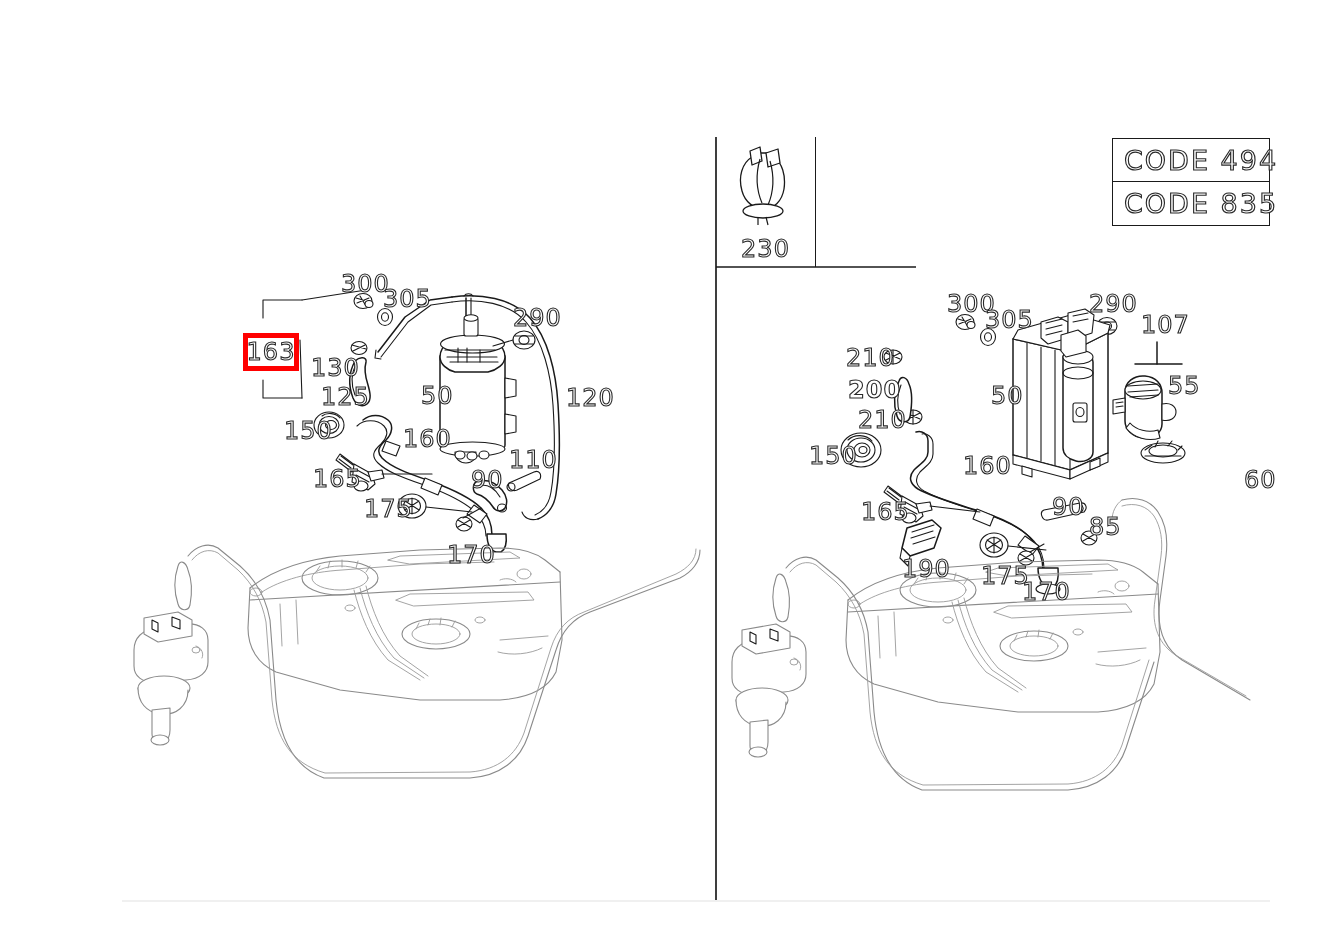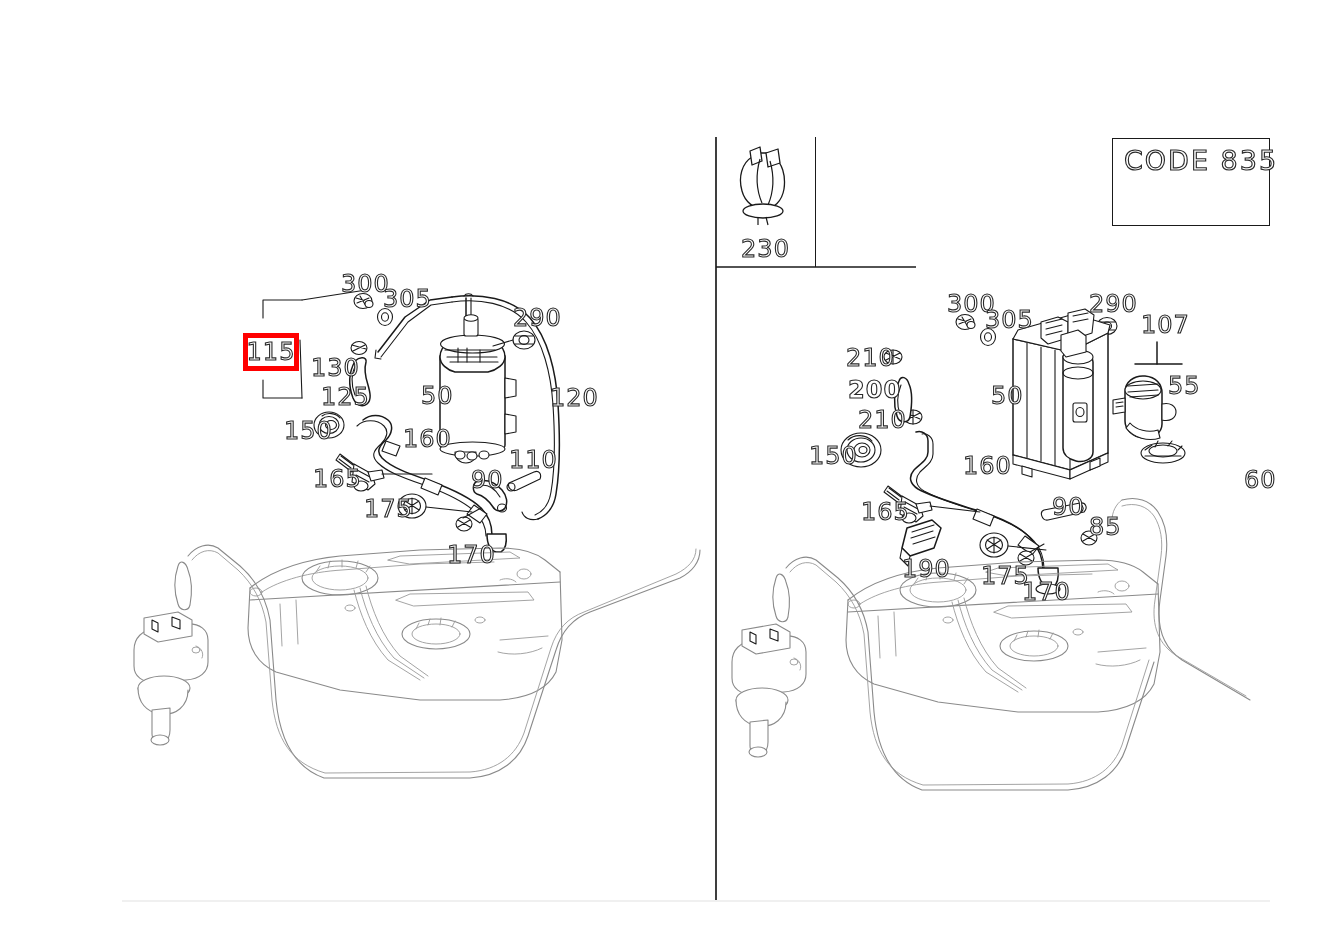--- a/index.html
+++ b/index.html
@@ -505,20 +505,23 @@
         <path class="wfl" d="M736,700 C736,714 744,724 758,726 C774,728 786,718 786,702"></path>
         <path class="wfl" d="M750,722 L750,746 C750,752 756,756 762,754 C766,752 768,748 768,742 L768,720 Z"></path>
         <ellipse class="wfl" cx="758" cy="752" rx="9" ry="5"></ellipse>
         <path class="ltt" d="M794,658 C800,660 802,666 800,670"></path>
         <ellipse class="ltt" cx="794" cy="662" rx="4" ry="3"></ellipse>
       </g>
     </g>
   </svg>
 
   <div id="codebox">
+    <div class="row top">
+      <span class="codetxt">CODE 494</span>
+    </div>
     <div class="row">
       <span class="codetxt">CODE 835</span>
     </div>
   </div>
 
   <div id="legend">
     <div class="cell c0">
       <svg class="art" viewBox="0 0 100 92">
         <path fill="#fff" stroke="#1a1a1a" stroke-width="1.3" stroke-linejoin="round" d="M36,18 C26,24 22,38 26,52 C29,63 38,70 48,70 C58,70 66,62 68,50
                  C70,36 66,24 58,18 L52,14 L40,14 Z"></path>
@@ -533,21 +536,21 @@
     </div>
   </div>
 
   <div id="left-labels">
       <div class="lbl s24" style="left: 341px; top: 272px;">300</div>
       <div class="lbl s24" style="left: 383px; top: 287px;">305</div>
       <div class="lbl s24" style="left: 513px; top: 306px;">290</div>
       <div class="lbl s24" style="left: 311px; top: 336px; margin-top: 20px;">130</div>
       <div class="lbl s24" style="left: 321px; top: 385px;">125</div>
       <div class="lbl s24" style="left: 421px; top: 384px;">50</div>
-      <div class="lbl s24" style="left: 550px; top: 386px;">120</div>
+      <div class="lbl s24" style="left: 566px; top: 386px;">120</div>
       <div class="lbl s24" style="left: 284px; top: 419px;">150</div>
       <div class="lbl s24" style="left: 403px; top: 427px;">160</div>
       <div class="lbl s24" style="left: 509px; top: 448px;">110</div>
       <div class="lbl s24" style="left: 313px; top: 467px;">165</div>
       <div class="lbl s24" style="left: 471px; top: 468px;">90</div>
       <div class="lbl s24" style="left: 364px; top: 497px;">175</div>
       <div class="lbl s24" style="left: 447px; top: 543px;">170</div>
     </div>
   <div id="right-labels">
       <div class="lbl s24" style="left: 947px; top: 292px;">300</div>
@@ -565,17 +568,17 @@
       <div class="lbl s24" style="left: 861px; top: 500px;">165</div>
       <div class="lbl s24" style="left: 1052px; top: 495px;">90</div>
       <div class="lbl s24" style="left: 1089px; top: 515px;">85</div>
       <div class="lbl s24" style="left: 902px; top: 557px;">190</div>
       <div class="lbl s24" style="left: 981px; top: 564px;">175</div>
       <div class="lbl s24" style="left: 1022px; top: 580px;">170</div>
     </div>
 
   <div id="hl115">
     <div class="inner">
-      <span class="num">115</span>
+      <span class="num">163</span>
     </div>
   </div>
 
 </div>
 
 </body></html>

